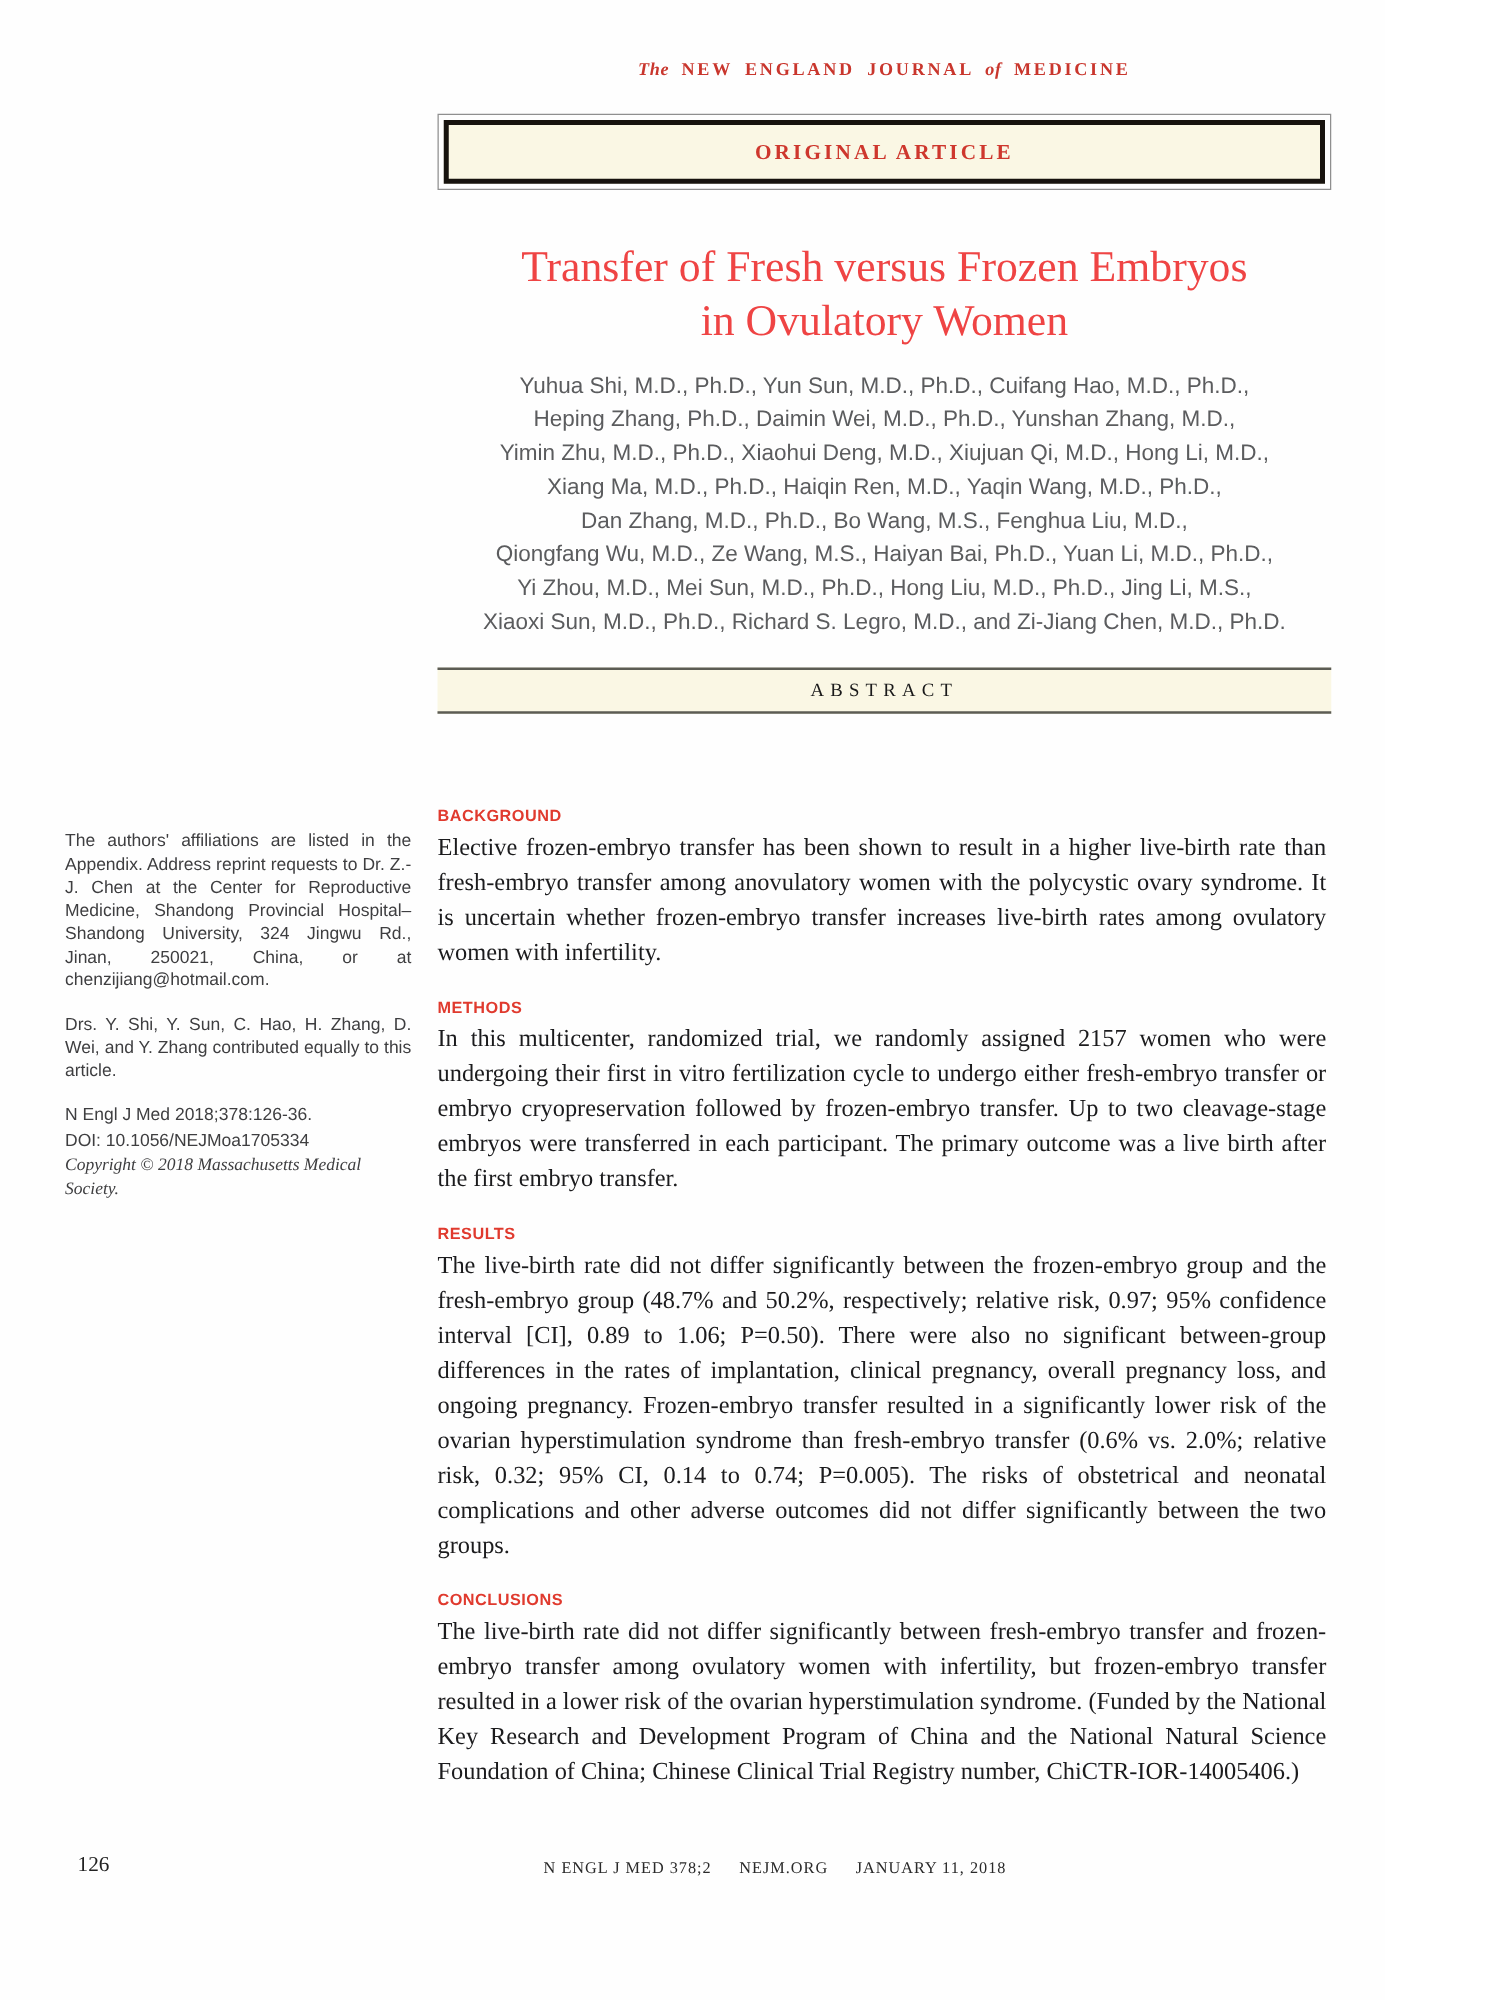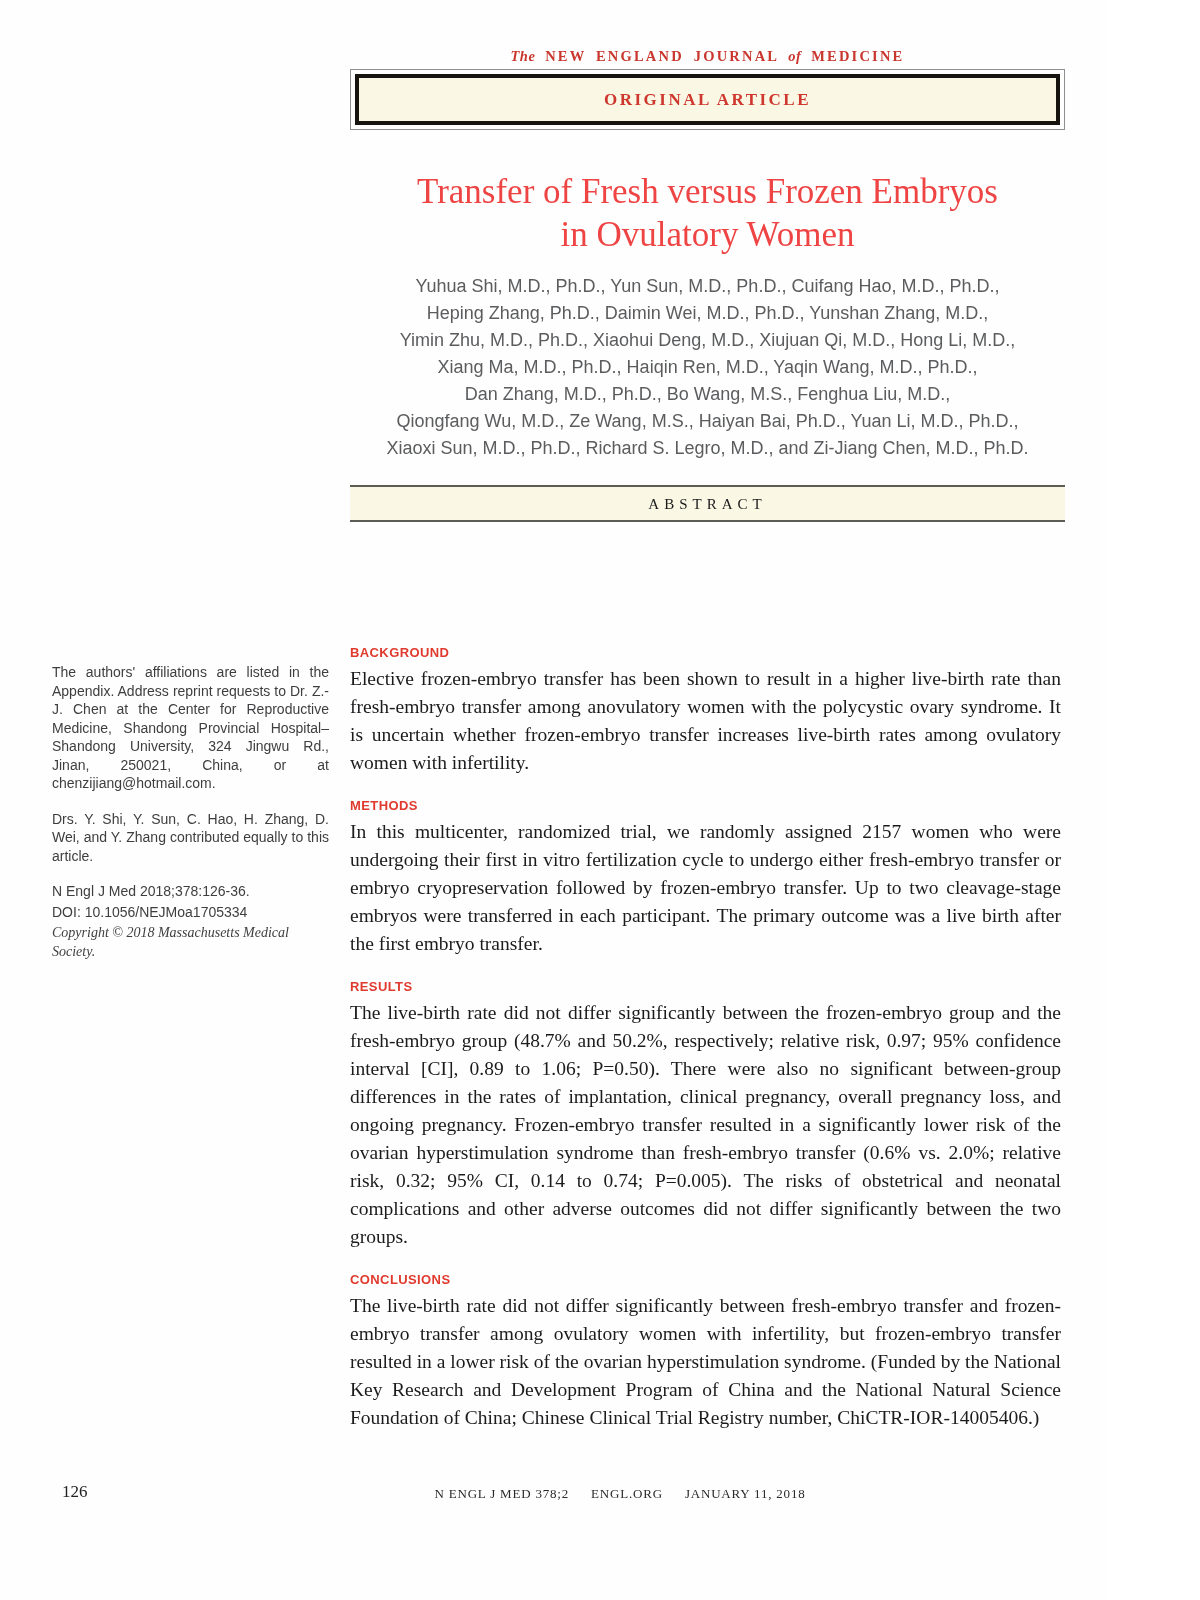--- a/index.html
+++ b/index.html
@@ -24,21 +24,21 @@
     text-align: center;
     color: #c9362d;
     font-family: "Liberation Serif", serif;
     font-weight: bold;
     font-size: 14.5px;
     letter-spacing: 2.2px;
     word-spacing: 4px;
   }
   .masthead .lc { font-style: italic; text-transform: none; letter-spacing: 0.5px; font-weight: bold; }
   .article-type-outer {
-    margin-top: 4px;
+    margin-top: 26px;
     border: 1px solid #8f8f8f;
     padding: 4px;
   }
   .article-type-inner {
     border: 4px solid #17130e;
     background: #faf7e4;
     text-align: center;
     padding: 12px 0 11px 0;
   }
   .article-type-label {
@@ -165,20 +165,21 @@
       <span>in Ovulatory Women</span>
     </h1>
 
     <div class="authors">
       <div>Yuhua Shi, M.D., Ph.D., Yun Sun, M.D., Ph.D., Cuifang Hao, M.D., Ph.D.,</div>
       <div>Heping Zhang, Ph.D., Daimin Wei, M.D., Ph.D., Yunshan Zhang, M.D.,</div>
       <div>Yimin Zhu, M.D., Ph.D., Xiaohui Deng, M.D., Xiujuan Qi, M.D., Hong Li, M.D.,</div>
       <div>Xiang Ma, M.D., Ph.D., Haiqin Ren, M.D., Yaqin Wang, M.D., Ph.D.,</div>
       <div>Dan Zhang, M.D., Ph.D., Bo Wang, M.S., Fenghua Liu, M.D.,</div>
       <div>Qiongfang Wu, M.D., Ze Wang, M.S., Haiyan Bai, Ph.D., Yuan Li, M.D., Ph.D.,</div>
+      <div>Yi Zhou, M.D., Mei Sun, M.D., Ph.D., Hong Liu, M.D., Ph.D., Jing Li, M.S.,</div>
       <div>Xiaoxi Sun, M.D., Ph.D., Richard S. Legro, M.D., and Zi-Jiang Chen, M.D., Ph.D.</div>
     </div>
 
     <div class="abstract-band">
       <span class="abstract-label">ABSTRACT</span>
     </div>
 
   </div>
 
   <aside class="sidebar">
@@ -204,17 +205,17 @@
     </section>
     <section class="section">
       <div class="section-heading">CONCLUSIONS</div>
       <div class="section-text">The live-birth rate did not differ significantly between fresh-embryo transfer and frozen-embryo transfer among ovulatory women with infertility, but frozen-embryo transfer resulted in a lower risk of the ovarian hyperstimulation syndrome. (Funded by the National Key Research and Development Program of China and the National Natural Science Foundation of China; Chinese Clinical Trial Registry number, ChiCTR-IOR-14005406.)</div>
     </section>
   </main>
 
   <div class="footer-pagenum">126</div>
   <div class="footer-center">
     <span>N ENGL J MED 378;2</span>
-    <span>ENGL.ORG</span>
+    <span>NEJM.ORG</span>
     <span>JANUARY 11, 2018</span>
   </div>
 
 </div>
 
 </body></html>

